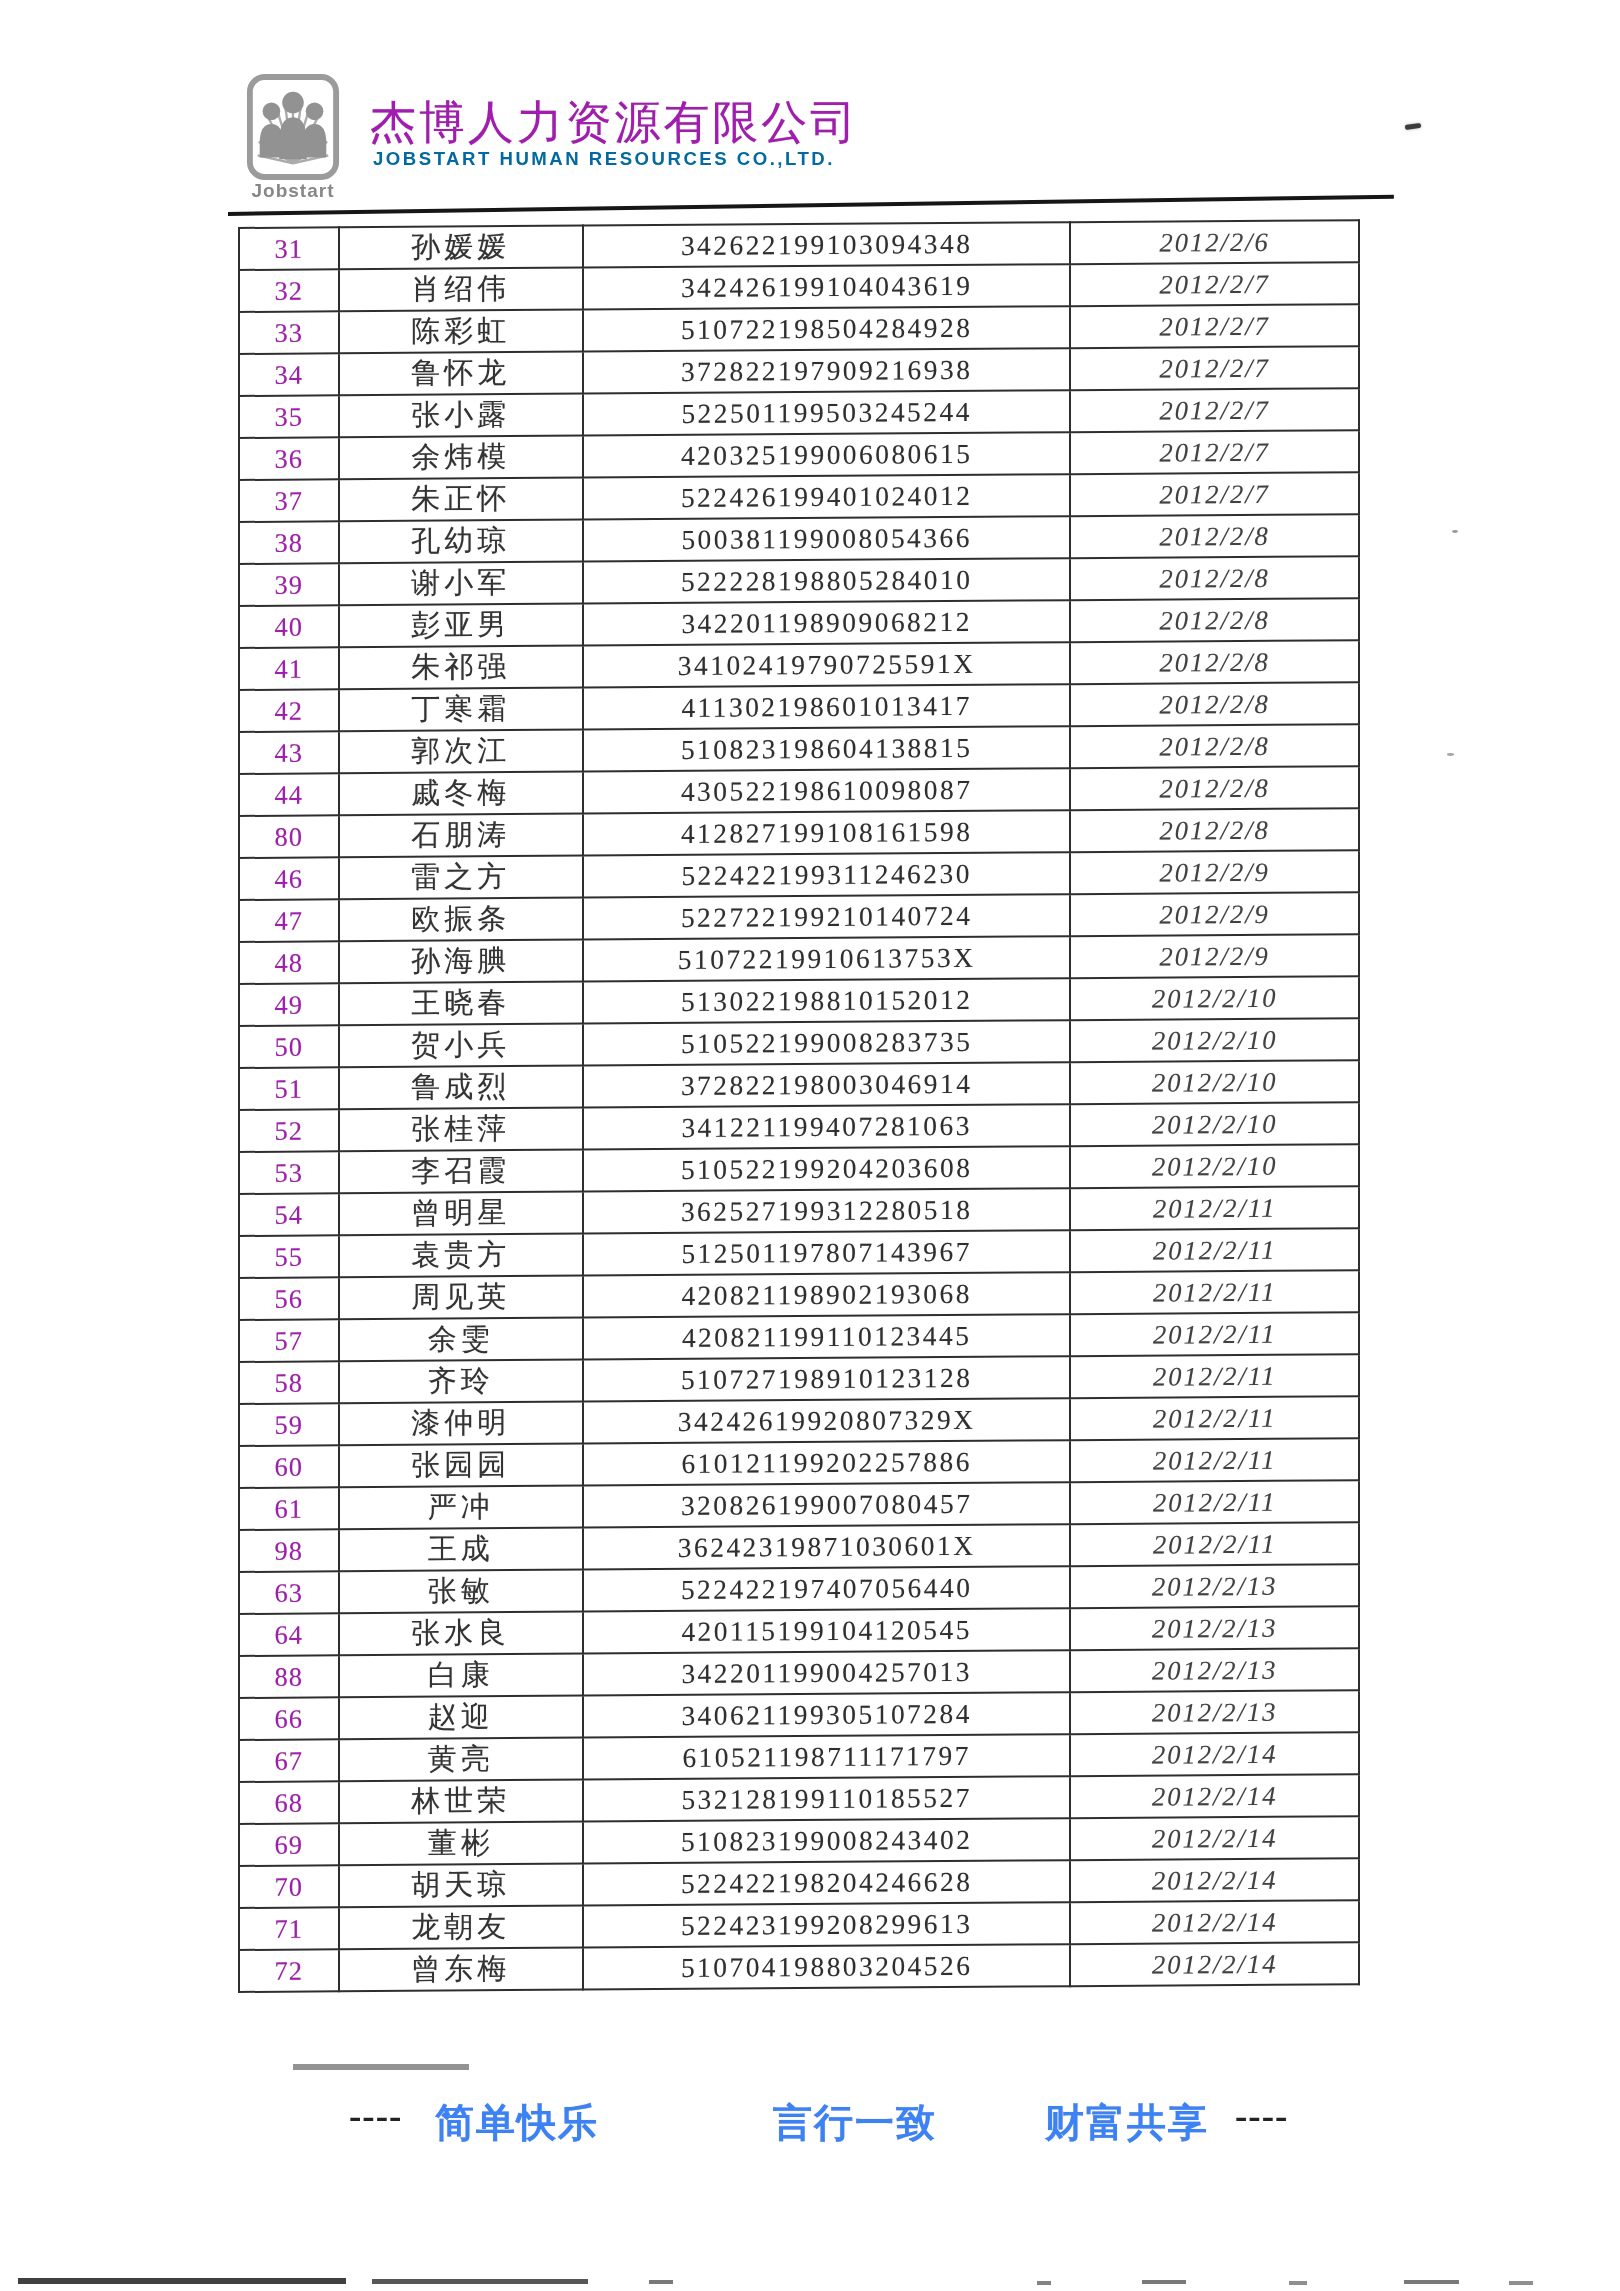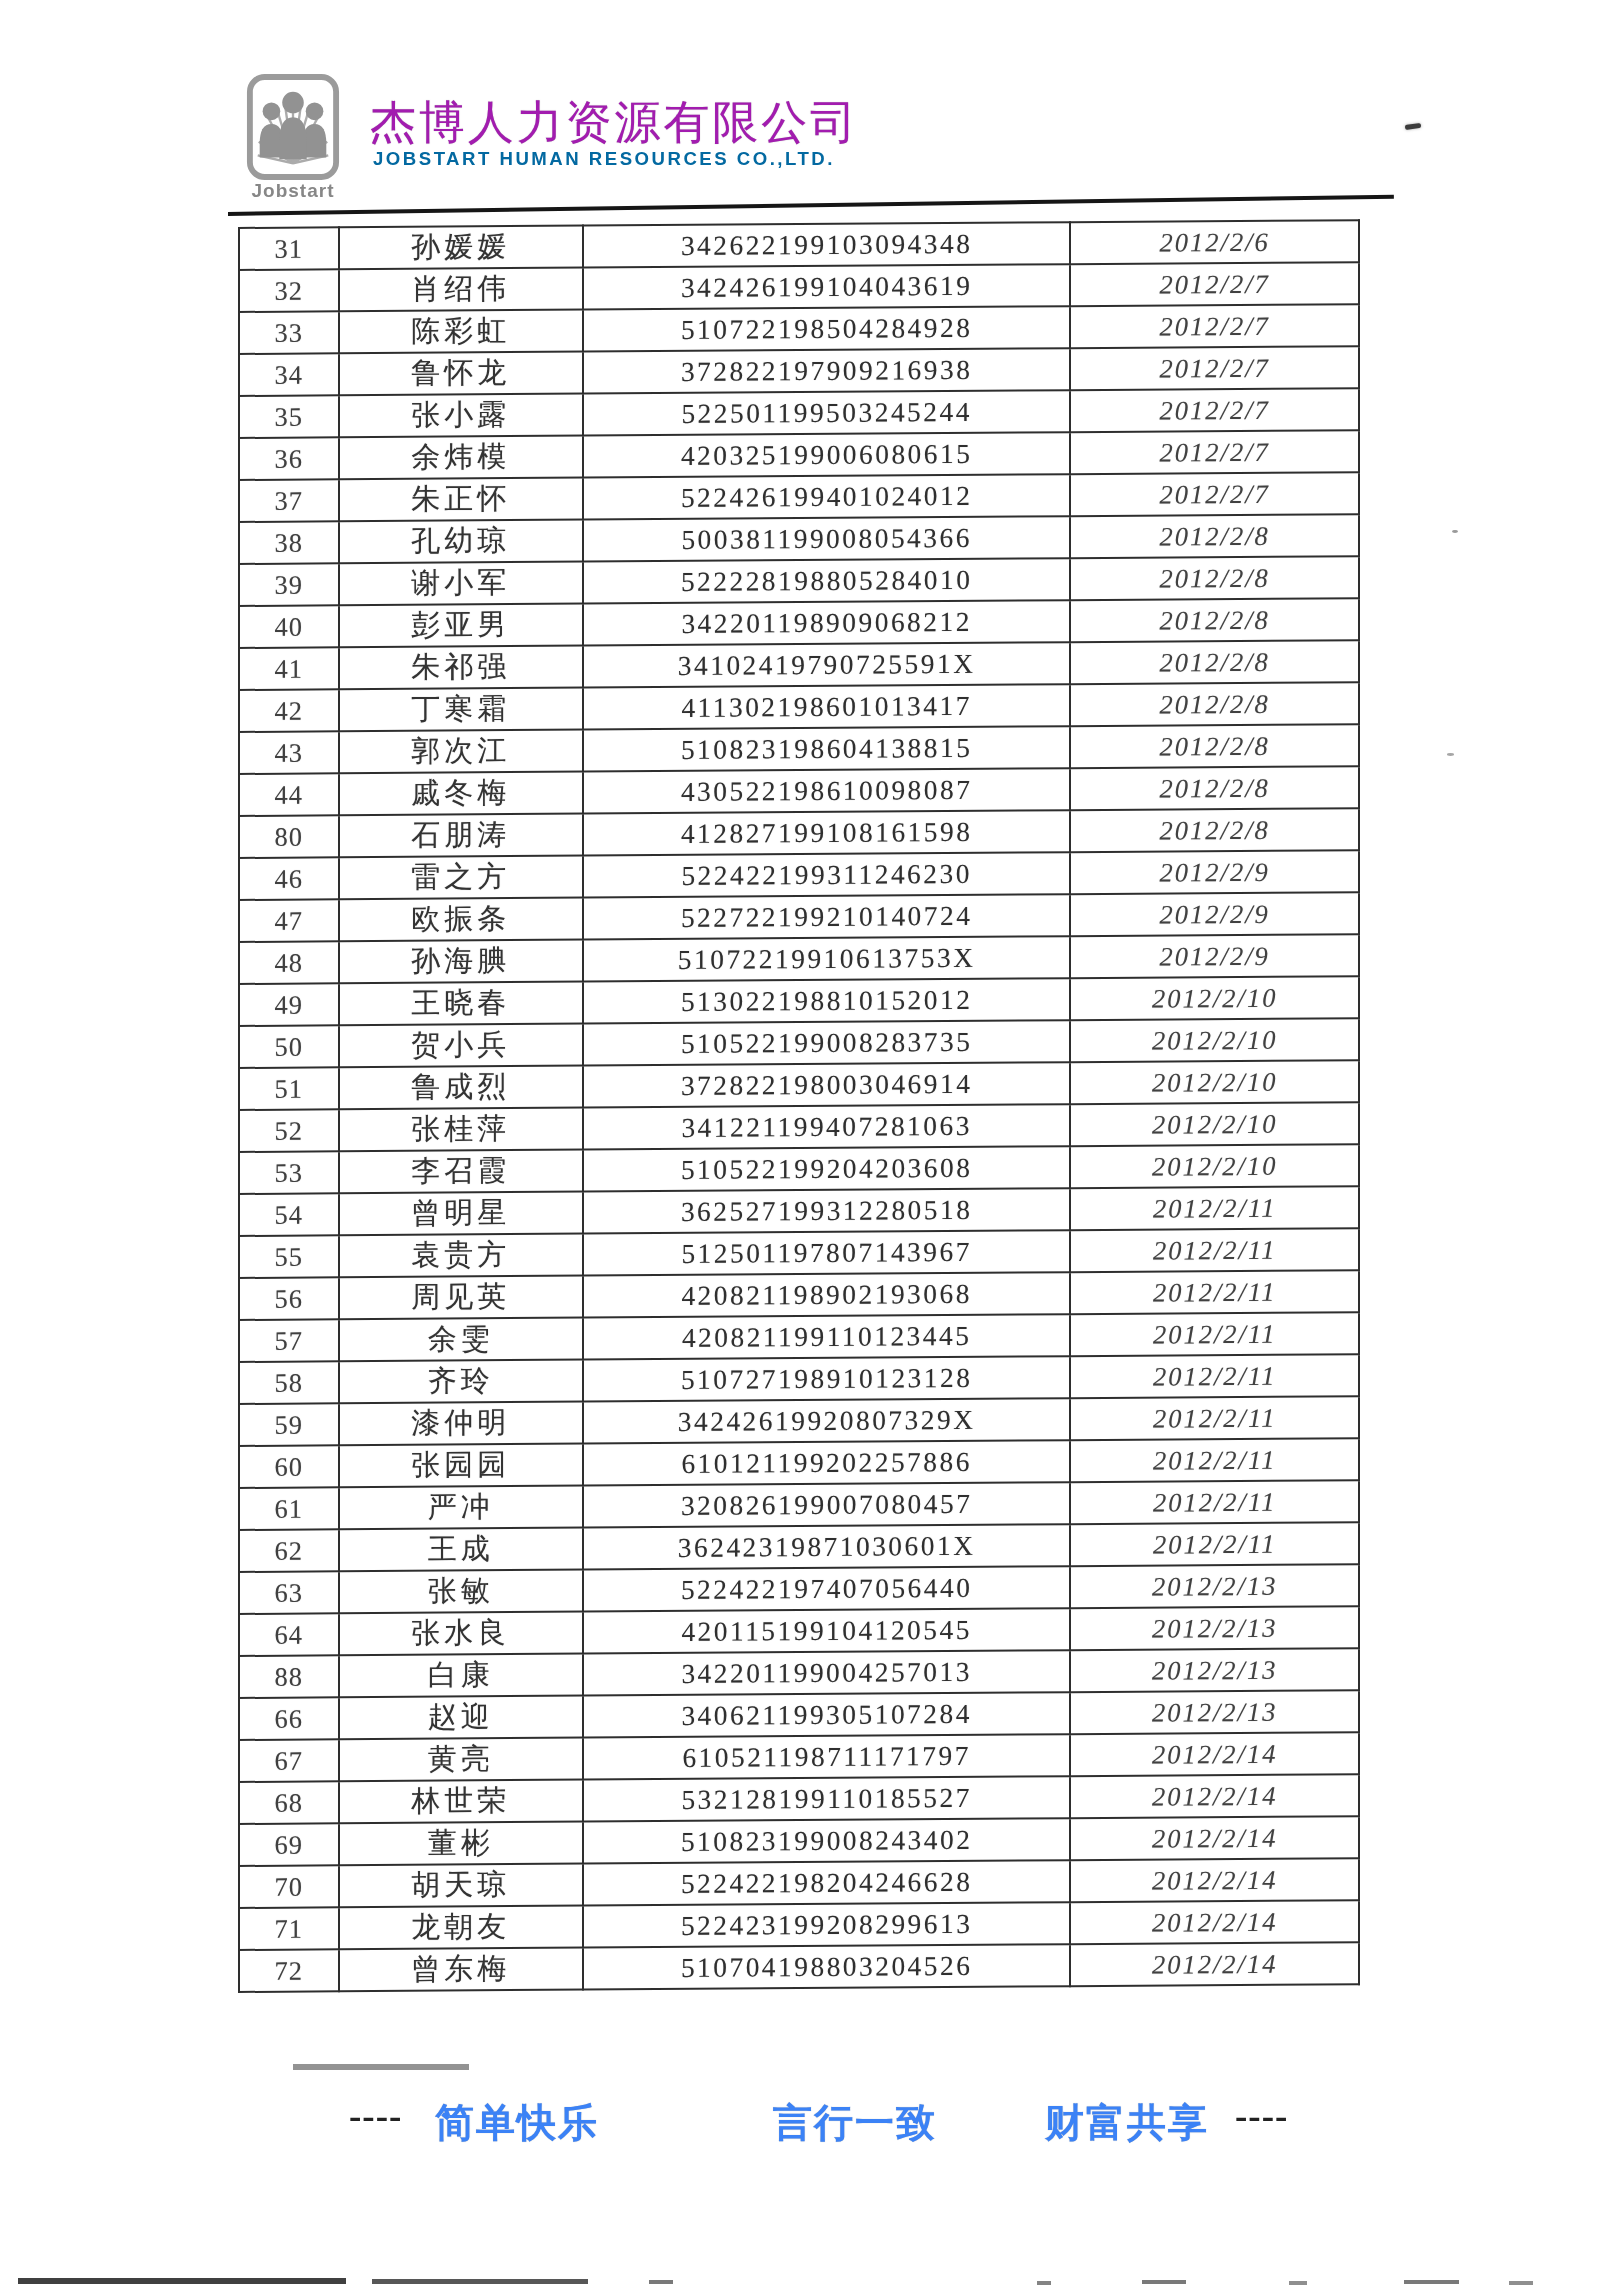--- a/index.html
+++ b/index.html
@@ -40,21 +40,21 @@
     transform:skewY(-0.4deg);transform-origin:left top;
   }
   table.roster{
     border-collapse:collapse;table-layout:fixed;width:1122px;
   }
   table.roster td{
     border:2px solid #2e2e2e;height:40px;padding:0;text-align:center;
     vertical-align:middle;overflow:hidden;white-space:nowrap;
     text-shadow:0 0 1px rgba(0,0,0,.28);
   }
-  td.c-no{width:97px;font-size:26.5px;color:#404040;letter-spacing:1px;}
+  td.c-no{width:97px;font-size:26.5px;color:#a21caf;letter-spacing:1px;}
   td.c-name{width:241px;font-size:29px;color:#333333;letter-spacing:3.9px;}
   td.c-id{width:483px;font-size:27.4px;color:#2f2f2f;letter-spacing:2.5px;}
   td.c-date{width:285px;font-size:26.5px;color:#414141;font-style:italic;letter-spacing:2px;}
   
   .footer-item{
     position:absolute;top:2096px;font-size:39px;color:#3b82f6;font-weight:600;
     letter-spacing:2px;text-shadow:0 0 1px rgba(0,0,0,.3);white-space:nowrap;
   }
   .footer-dash{
     position:absolute;top:2094px;font-size:37px;font-weight:bold;color:#222222;
@@ -293,21 +293,21 @@
             <td class="c-id">610121199202257886</td>
             <td class="c-date">2012/2/11</td>
           </tr>
           <tr>
             <td class="c-no">61</td>
             <td class="c-name">严冲</td>
             <td class="c-id">320826199007080457</td>
             <td class="c-date">2012/2/11</td>
           </tr>
           <tr>
-            <td class="c-no">62</td>
+            <td class="c-no">98</td>
             <td class="c-name">王成</td>
             <td class="c-id">36242319871030601X</td>
             <td class="c-date">2012/2/11</td>
           </tr>
           <tr>
             <td class="c-no">63</td>
             <td class="c-name">张敏</td>
             <td class="c-id">522422197407056440</td>
             <td class="c-date">2012/2/13</td>
           </tr>

